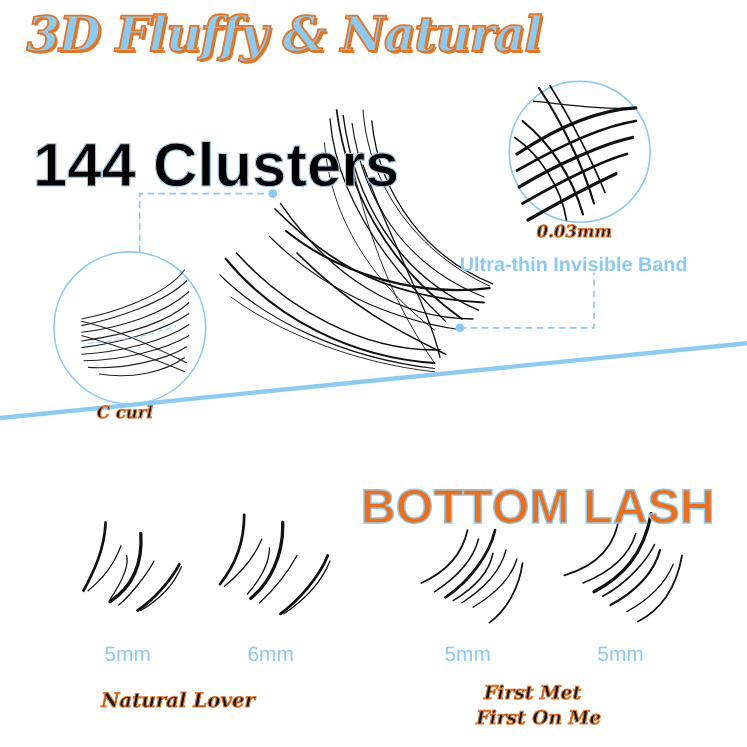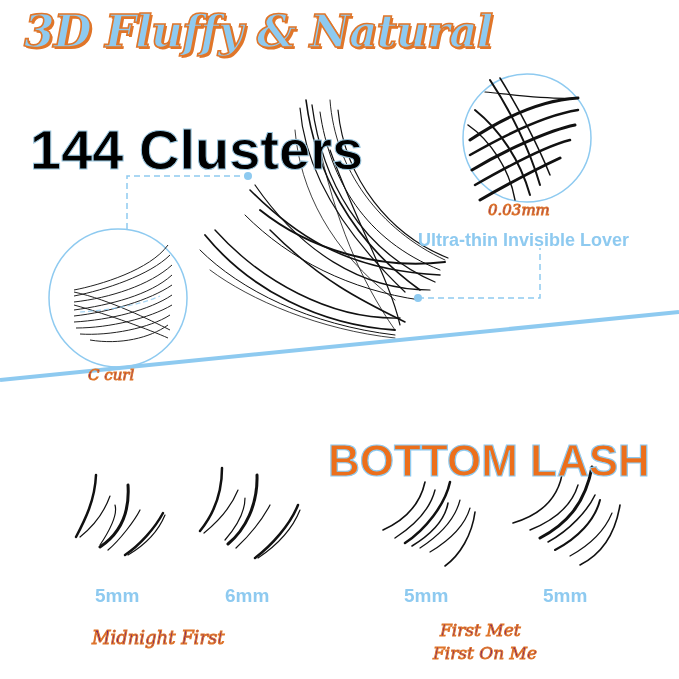--- a/index.html
+++ b/index.html
@@ -8,31 +8,31 @@
     .title-main {
       left: 24px; top: 6px; font-family: "DejaVu Serif", serif; font-weight: bold; font-style: italic;
       font-size: 44px; letter-spacing: -1px; color: #8ecaf0;
       -webkit-text-stroke: 1.6px #e0762a; text-shadow: 2px 2px 0 #e0762a; white-space: nowrap;
     }
     .clusters {
       left: 30px; top: 84px; font-family: "Liberation Sans", sans-serif; font-weight: bold;
       font-size: 56px; color: #000000; -webkit-text-stroke: 1px #9cc8e0; white-space: nowrap; margin-top: 33px;
     }
     .script-label {
-      font-family: "DejaVu Serif", serif; font-weight: normal; font-style: italic; color: #701a75;
+      font-family: "DejaVu Serif", serif; font-weight: bold; font-style: italic; color: #0f172a;
       -webkit-text-stroke: 1px #e0762a; white-space: nowrap; text-align: right;
     }
     .band-text {
       left: 418px; top: 230px; font-size: 18px; font-weight: bold; color: #8ecaf0; white-space: nowrap;
     }
     .bottom-title {
       left: 328px; top: 390px; font-weight: bold; font-size: 44px; color: #ec6f1b;
       -webkit-text-stroke: 1.2px #8ecaf0; white-space: nowrap; letter-spacing: 0px; margin-top: 46px;
     }
-    .mm { font-size: 19px; font-weight: bold; color: #8ecaf0; white-space: nowrap; }
+    .mm { font-size: 19px; font-weight: normal; color: #8ecaf0; white-space: nowrap; }
     svg { position: absolute; left: 0; top: 0; }
   </style>
 </head>
 <body>
 
 <svg width="679" height="679" viewBox="0 0 679 679">
 
   <g fill="none" stroke="#111" stroke-linecap="round">
     <path d="M300,108 C305,170 340,230 405,292" stroke-width="1.2"></path>
     <path d="M306,100 C315,170 350,240 420,290" stroke-width="1.6"></path>
@@ -128,25 +128,25 @@
     <path d="M555,550 C578,538 595,520 600,500" stroke-width="2"></path>
     <path d="M570,556 C590,545 605,530 612,513" stroke-width="1.2"></path>
     <path d="M580,565 C600,555 615,535 620,505" stroke-width="1.6"></path>
   </g>
 </svg>
 
 <div class="abs title-main">3D Fluffy &amp; Natural</div>
 <div class="abs clusters">144 Clusters</div>
 
 <div class="abs script-label" style="left:488px; top:201px; font-size:15px;">0.03mm</div>
-<div class="abs band-text">Ultra-thin Invisible Lover</div>
+<div class="abs band-text">Ultra-thin Invisible Band</div>
 <div class="abs script-label" style="left:88px; top:366px; font-size:15px;">C curl</div>
 
 <div class="abs bottom-title">BOTTOM LASH</div>
 
 <div class="abs mm" style="left:95px; top:585px;">5mm</div>
 <div class="abs mm" style="left:225px; top:585px;">6mm</div>
 <div class="abs mm" style="left:404px; top:585px;">5mm</div>
 <div class="abs mm" style="left:543px; top:585px;">5mm</div>
 
-<div class="abs script-label" style="left:92px; top:627px; font-size:18px;">Midnight First</div>
+<div class="abs script-label" style="left:92px; top:627px; font-size:18px;">Natural Lover</div>
 <div class="abs script-label" style="left:440px; top:620px; font-size:17px;">First Met</div>
 <div class="abs script-label" style="left:433px; top:643px; font-size:17px;">First On Me</div>
 
 </body></html>

